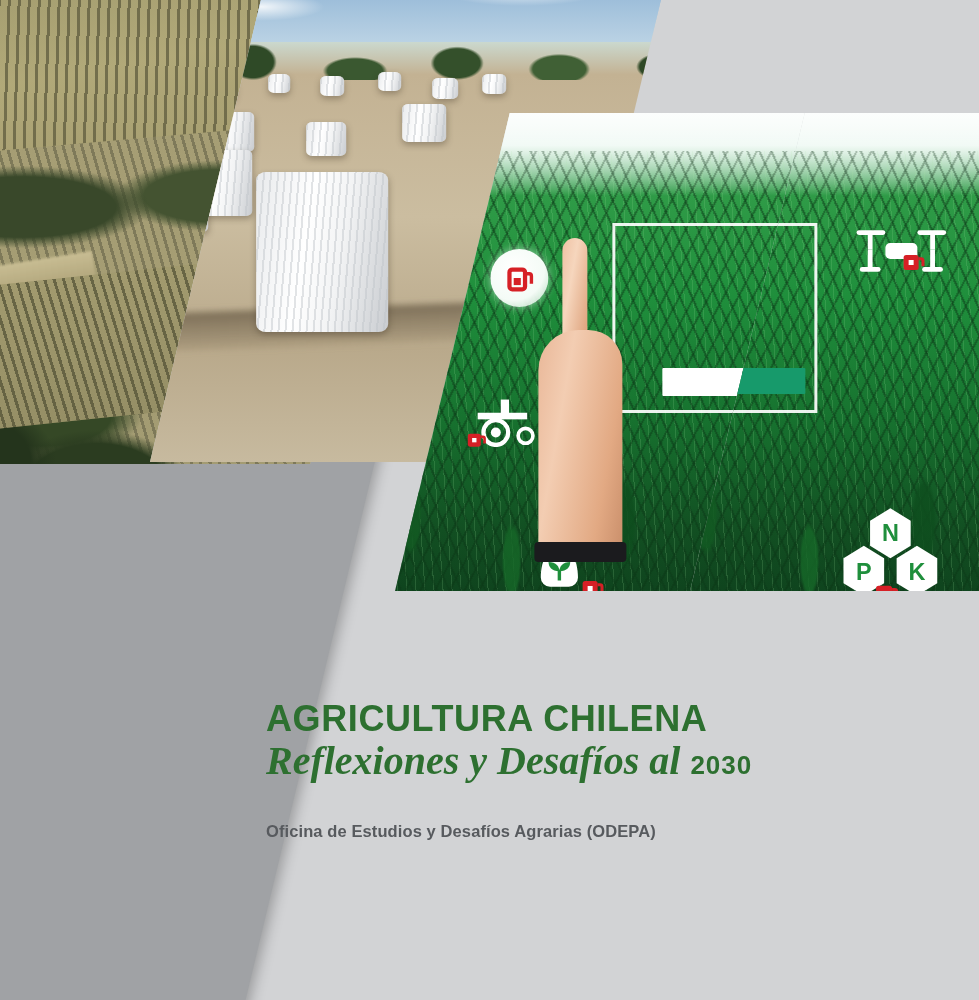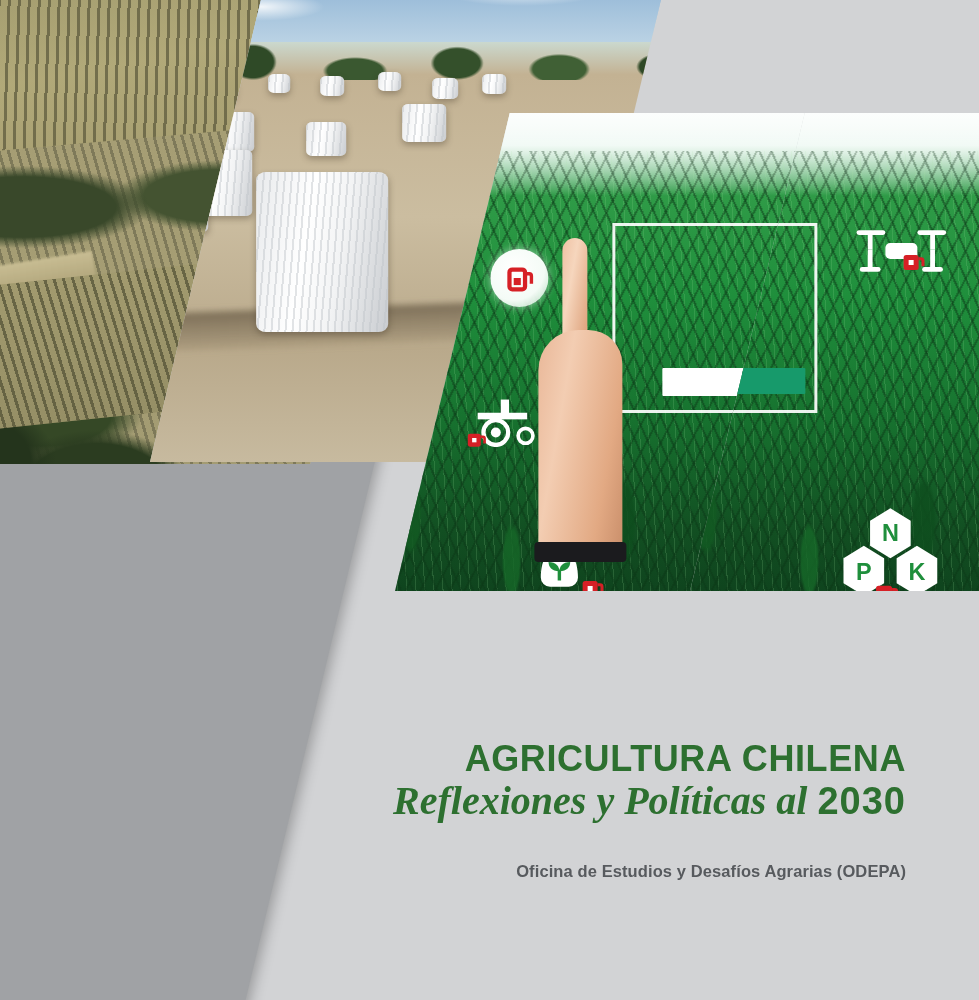--- a/index.html
+++ b/index.html
@@ -237,22 +237,21 @@
     position:absolute; left:2px; bottom:-4px;
     width:92px; height:20px;
     background:#1b1b1e;
     border-radius:4px;
   }
 
   
   .title-block{
     position:absolute;
     right:73px;
-    top:740px;
-    text-align:right;
+    top:700px;
     width:640px;
   }
   .t-line1{
     font-family:"Liberation Sans", sans-serif;
     font-weight:bold;
     font-size:36px;
     letter-spacing:.6px;
     color:#2d7030;
     line-height:1.08;
     margin:0;
@@ -264,21 +263,21 @@
     font-size:40px;
     color:#2d7030;
     line-height:1.12;
     margin:0;
     white-space:nowrap;
   }
   .t-year{
     font-family:"Liberation Sans", sans-serif;
     font-style:normal;
     font-weight:bold;
-    font-size:38px;
+    font-size:26px;
     letter-spacing:1px;
   }
   .t-sub{
     margin:38px 0 0 0;
     font-family:"Liberation Sans", sans-serif;
     font-weight:bold;
     font-size:16.5px;
     color:#575a5e;
     letter-spacing:.1px;
   }
@@ -435,17 +434,17 @@
           <rect x="5" y="8" width="12" height="12" rx="2" fill="#d62026"></rect>
           <path d="M17 11 h2 a1.5 1.5 0 0 1 1.5 1.5 V17" fill="none" stroke="#d62026" stroke-width="2.4"></path>
           <rect x="9" y="12" width="4" height="4" fill="#ffffff"></rect>
         </svg>
       </div>
     </div>
   </div>
 
   <div class="title-block">
     <p class="t-line1">AGRICULTURA CHILENA</p>
-    <p class="t-line2"><span>Reflexiones y Políticas al </span><span class="t-year">2030</span></p>
+    <p class="t-line2"><span>Reflexiones y Desafíos al </span><span class="t-year">2030</span></p>
     <p class="t-sub">Oficina de Estudios y Desafíos Agrarias (ODEPA)</p>
   </div>
 
 </div>
 
 </body></html>

